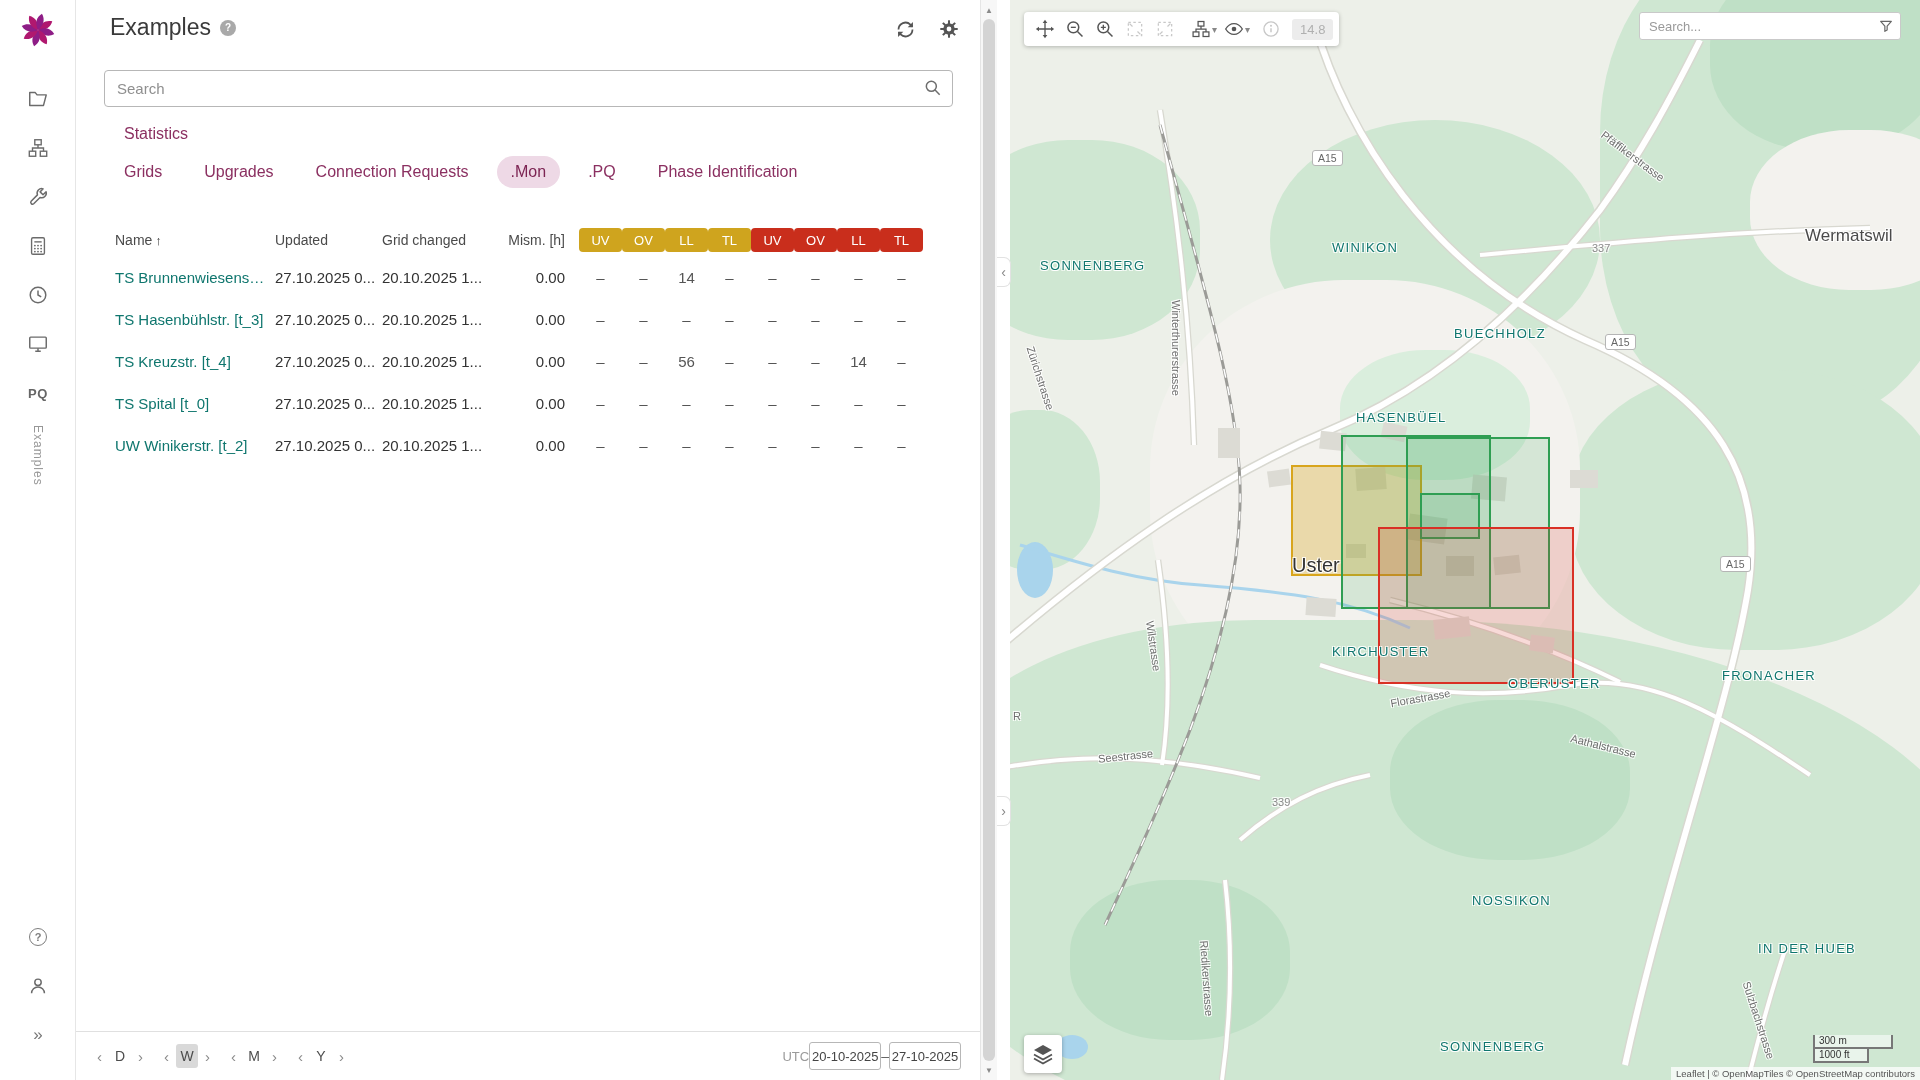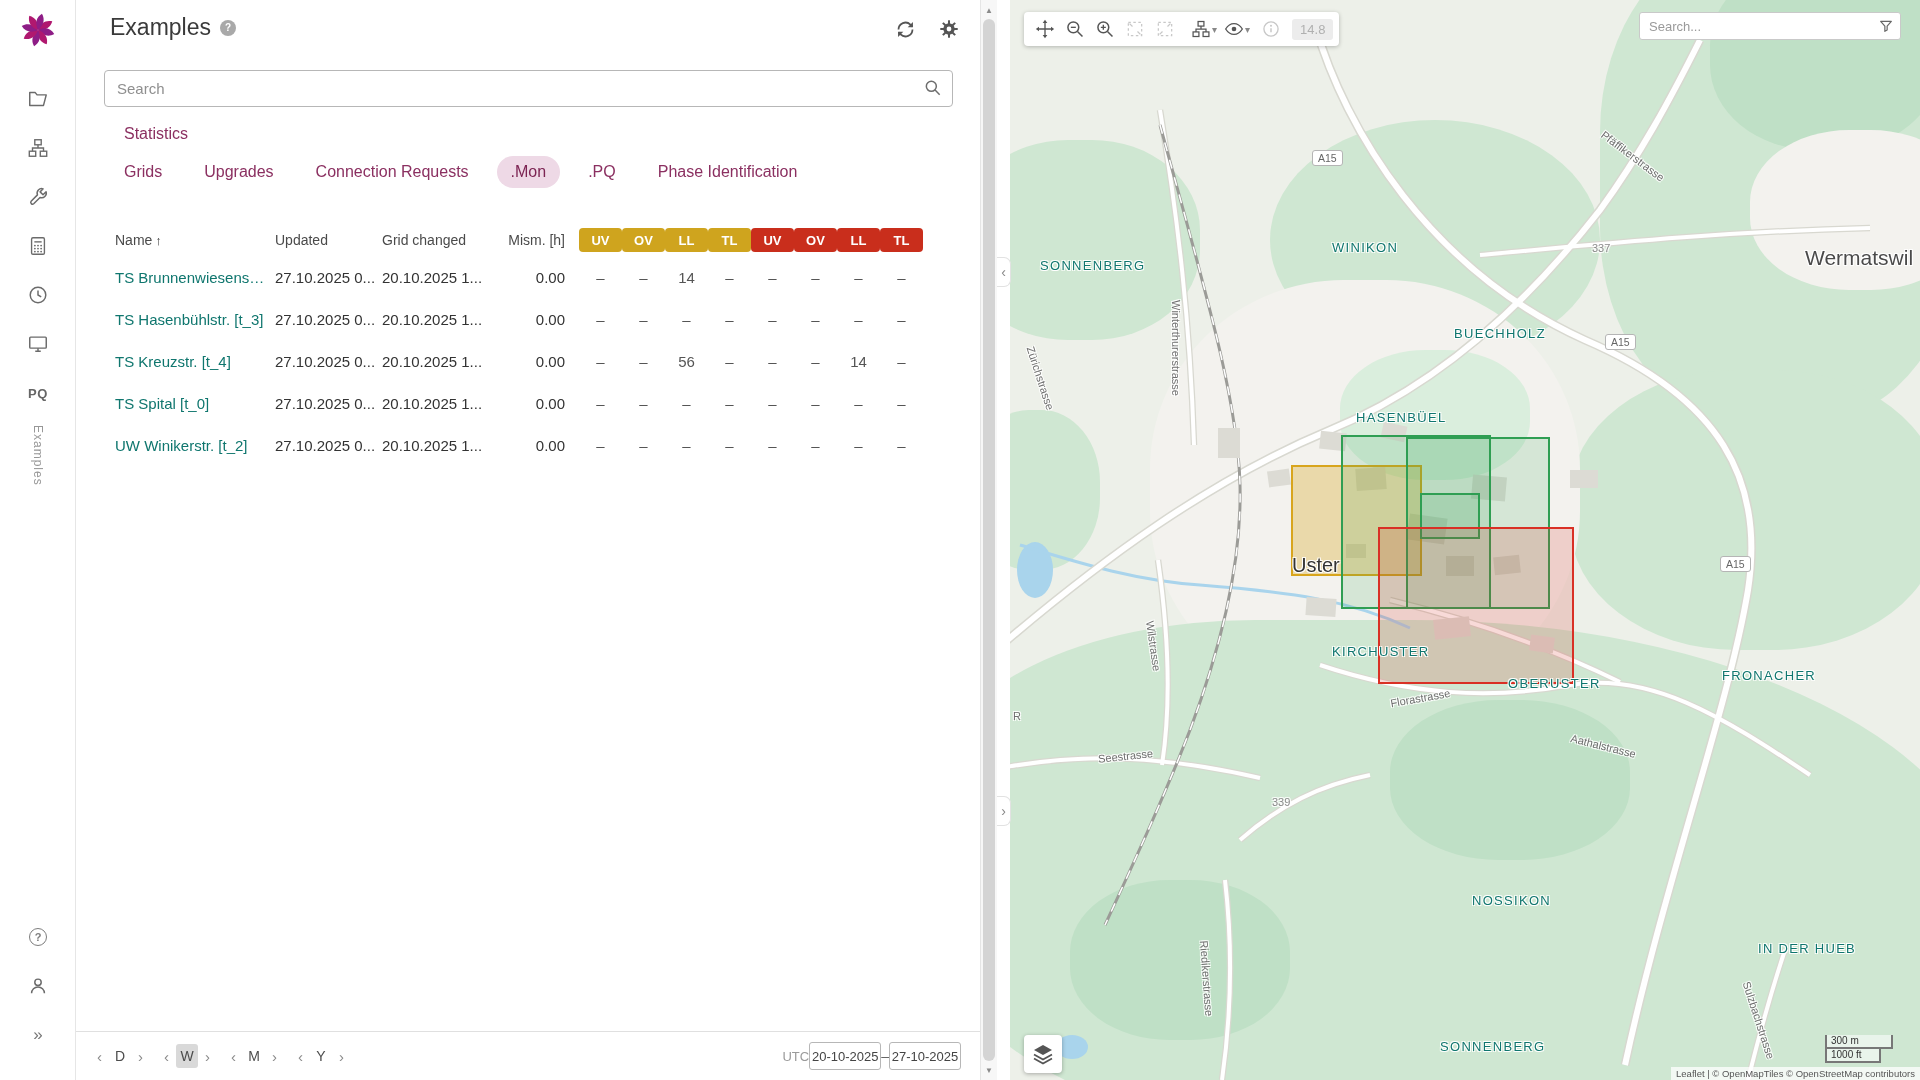--- a/index.html
+++ b/index.html
@@ -37,21 +37,21 @@
   .tbl { position:absolute; left:39px; top:224px; width:808px; font-size:15px; }
   .tgrid { display:grid; grid-template-columns:160px 107px 117px 80px repeat(8,43px); align-items:center; }
   .thead { height:32px; color:#4a4a4a; font-size:14px; }
   .thead .hname { display:flex; align-items:center; gap:3px; cursor:pointer; }
   .sort-arrow { font-size:13px; color:#333; font-weight:bold; }
   .trow { height:42px; cursor:pointer; }
   .c.name { white-space:nowrap; overflow:hidden; text-overflow:ellipsis; padding-right:8px; color:#0f766e; }
   .c.num { text-align:right; padding-right:14px; }
   .c.val { text-align:center; color:#555; }
   .bcell { display:flex; justify-content:center; }
-  .badge { display:inline-flex; align-items:center; justify-content:center; width:48px; height:24px; border-radius:4px; color:#fff; font-size:13px; font-weight:bold; cursor:pointer; }
+  .badge { display:inline-flex; align-items:center; justify-content:center; width:48px; height:24px; border-radius:4px; color:#fff; font-size:13px; font-weight:normal; cursor:pointer; }
   .badge.warn { background:#cfa41e; }
   .badge.alert { background:#c92e1c; }
 
   .panel-footer { position:absolute; left:0; bottom:0; width:904px; height:49px; border-top:1px solid #e0e0e0; display:flex; align-items:center; padding:0 19px 0 14px; font-size:14px; background:#fff; }
   .pg { display:flex; align-items:center; margin-right:7px; }
   .pg-chev { width:19px; height:24px; display:flex; align-items:center; justify-content:center; color:#8a8a8a; font-size:15px; cursor:pointer; }
   .pg-btn { min-width:22px; height:24px; display:flex; align-items:center; justify-content:center; color:#4c4c4c; font-size:14px; border-radius:3px; cursor:pointer; padding:0 3px; }
   .pg-btn.active { background:#d9d9d9; }
   .footer-right { margin-left:auto; display:flex; align-items:center; gap:0; }
   .utc { color:#9a9a9a; font-size:13px; }
@@ -76,42 +76,42 @@
   .roads { position:absolute; left:0; top:0; }
   .bld { position:absolute; background:#dcdbd4; }
   .sel-rect { position:absolute; border-width:2px; border-style:solid; cursor:pointer; }
   .sel-yellow { border-color:#d8a51d; background:rgba(214,166,29,.32); }
   .sel-green  { border-color:#2f9e53; background:rgba(47,158,83,.15); }
   .sel-red    { border-color:#d93025; background:rgba(217,48,37,.18); }
 
   .mlabel { position:absolute; white-space:nowrap;
     text-shadow:1px 1px 0 rgba(255,255,255,.9), -1px -1px 0 rgba(255,255,255,.9), 1px -1px 0 rgba(255,255,255,.9), -1px 1px 0 rgba(255,255,255,.9); }
   .town-lg { font-size:20px; color:#333; }
-  .town-md { font-size:21px; color:#4a4a4a;margin-top:20px; }
+  .town-md { font-size:17px; color:#4a4a4a; }
   .district { font-size:13px; letter-spacing:1.3px; color:#0f766e; font-weight:400; }
   .street { font-size:11px; color:#6f6f6f; }
   .roadnum { font-size:11px; color:#8a8a8a; }
   .road-badge { position:absolute; background:#fff; border:1px solid #b5b5b5; border-radius:3px; padding:1px 5px; font-size:10.5px; color:#666; }
 
   .map-toolbar { position:absolute; left:14px; top:12px; height:34px; background:#fff; border-radius:4px; box-shadow:0 1px 4px rgba(0,0,0,.25); display:flex; align-items:center; padding:0 6px; z-index:60; }
   .mt-btn { width:30px; height:34px; display:flex; align-items:center; justify-content:center; color:#555; cursor:pointer; }
   .mt-btn.disabled { color:#c8c8c8; cursor:default; }
   .mt-caret { font-size:10px; color:#888; margin-left:-4px; margin-right:2px; }
   .zoom-display { margin-left:6px; background:#ececec; border-radius:3px; padding:3px 8px; font-size:13px; color:#b0b0b0; }
 
   .map-search { position:absolute; top:12px; right:19px; width:262px; height:28px; z-index:60; }
   .map-search input { width:100%; height:100%; border:1px solid #c9c9c9; border-radius:3px; font-size:13px; padding:0 30px 0 9px; color:#333; font-family:inherit; background:#fff; outline:none; }
   .map-search input::placeholder { color:#9a9a9a; }
   .map-search .funnel { position:absolute; right:7px; top:6px; color:#666; }
 
   .layers-btn { position:absolute; left:14px; bottom:7px; width:38px; height:38px; background:#fff; border-radius:4px; box-shadow:0 1px 4px rgba(0,0,0,.3); display:flex; align-items:center; justify-content:center; color:#555; cursor:pointer; z-index:60; }
 
   .scale-ctrl { position:absolute; right:27px; bottom:17px; z-index:60; }
   .scale-line { border:2px solid #777; border-top:none; background:rgba(255,255,255,.55); font-size:10px; line-height:12px; padding:0 4px; color:#333; white-space:nowrap; }
-  .scale-line.m { width:68px; } .scale-line.ft { width:56px; }
+  .scale-line.m { width:80px; } .scale-line.ft { width:56px; }
   .attribution { position:absolute; right:0; bottom:0; background:rgba(255,255,255,.75); font-size:9.5px; color:#555; padding:1px 5px; z-index:60; white-space:nowrap; }
 </style>
 </head>
 <body>
 
 <div class="sidebar">
   <div class="side-item" style="top:8px; height:44px;">
     <svg width="38" height="38" viewBox="0 0 24 24">
       <g>
         <path d="M12 12C13.5 7.5 17 5.5 21 6.5C20 10.5 16.5 12.5 12 12Z" fill="#b0186f"></path>

